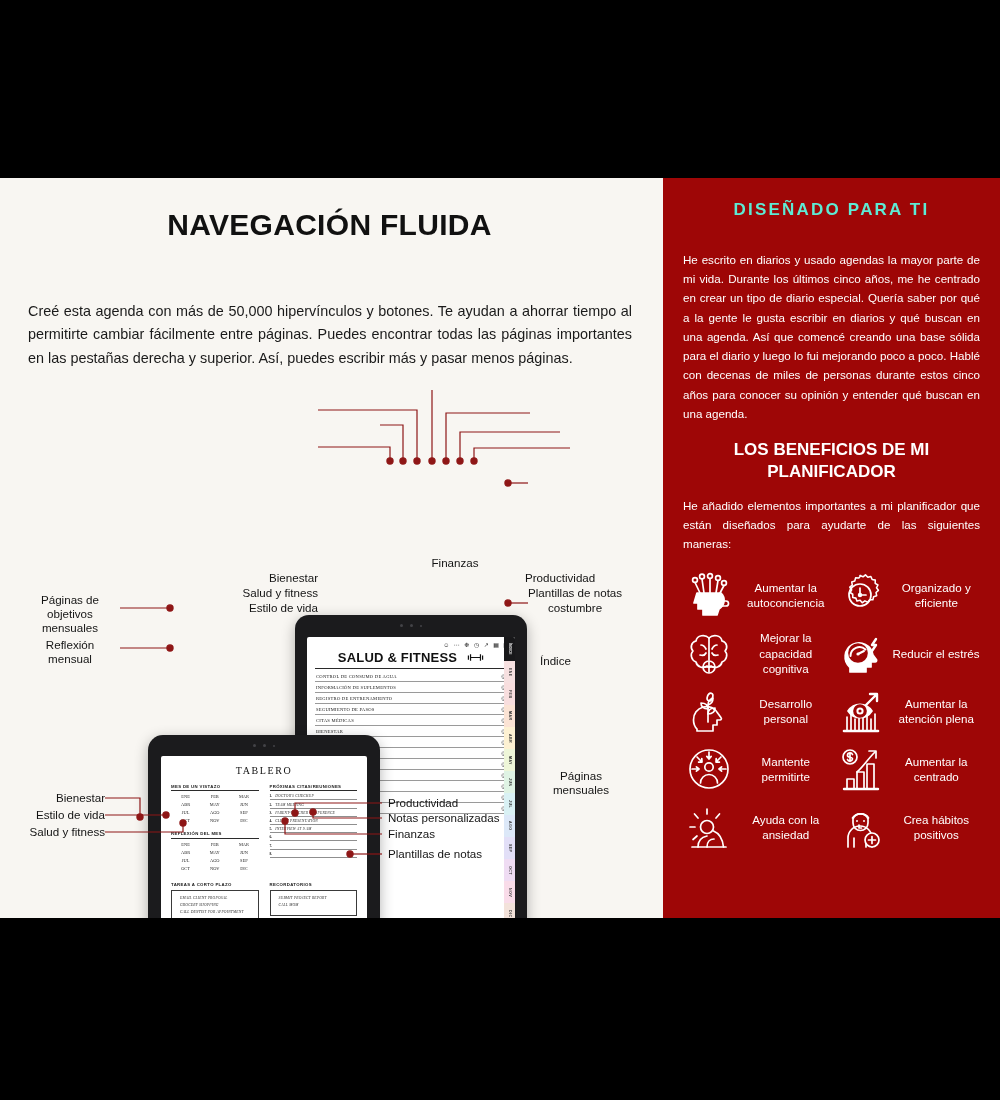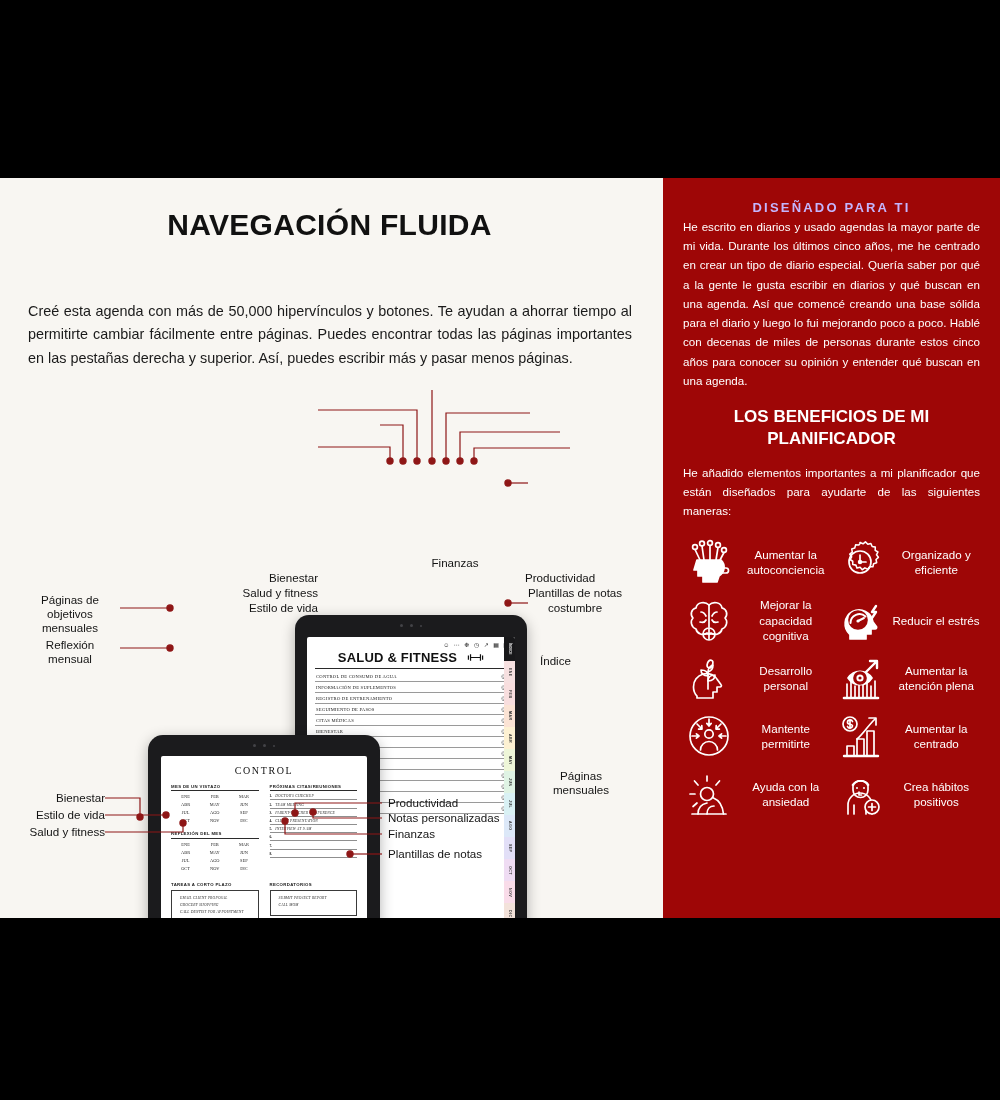--- a/index.html
+++ b/index.html
@@ -130,22 +130,22 @@
   .mgrid span { font-family: "Liberation Serif", serif; font-size: 4.4px; text-align: center; color: #1d1d1d; }
   .numlist { margin-bottom: 6px; }
   .numrow { display: flex; align-items: flex-end; gap: 3px; border-bottom: .5px solid #8f8f8f; padding-bottom: 1.1px; margin-bottom: 2.1px; }
   .numrow b { font-family: "Liberation Serif", serif; font-size: 3.6px; font-weight: bold; color: #222; }
   .numrow i { font-family: "Liberation Serif", serif; font-style: italic; font-size: 3.7px; color: #2a2a2a; letter-spacing: .2px; }
   .boxlist { border: .7px solid #3a3a3a; padding: 3px 4px; min-height: 26px; }
   .boxlist div { font-family: "Liberation Serif", serif; font-style: italic; font-size: 3.7px; color: #2a2a2a; padding: 1.6px 0 1.6px 4px; letter-spacing: .2px; }
 
   
   .r-h1 {
-    text-align: center; color: #c4b5fd; font-weight: bold;
-    font-size: 13px; letter-spacing: 2.2px; margin-bottom: 2px;
+    text-align: center; color: #5eead4; font-weight: bold;
+    font-size: 17px; letter-spacing: 2.2px; margin-bottom: 30px;
   }
   .r-body {
     color: #fff; font-size: 11.6px; line-height: 1.66; text-align: justify;
     margin-bottom: 16px;
   }
   .r-h2 {
     text-align: center; color: #fff; font-weight: bold;
     font-size: 17px; line-height: 1.28; margin-bottom: 13px;
   }
   .benefits {
@@ -271,21 +271,21 @@
         </div>
       </div>
 
       <div class="tablet" id="tablet-front">
         <div class="cam-row">
           <span class="cam-dot"></span>
           <span class="cam-dot"></span>
           <span class="cam-dot sm"></span>
         </div>
         <div class="screen">
-          <div class="db-title">CONTROL</div>
+          <div class="db-title">TABLERO</div>
 
           <div class="db-cols">
             <div class="db-col">
               <div class="db-h">MES DE UN VISTAZO</div>
               <div class="mgrid" id="mgrid1">
                   <span>ENE</span>
                   <span>FEB</span>
                   <span>MAR</span>
                   <span>ABR</span>
                   <span>MAY</span>

